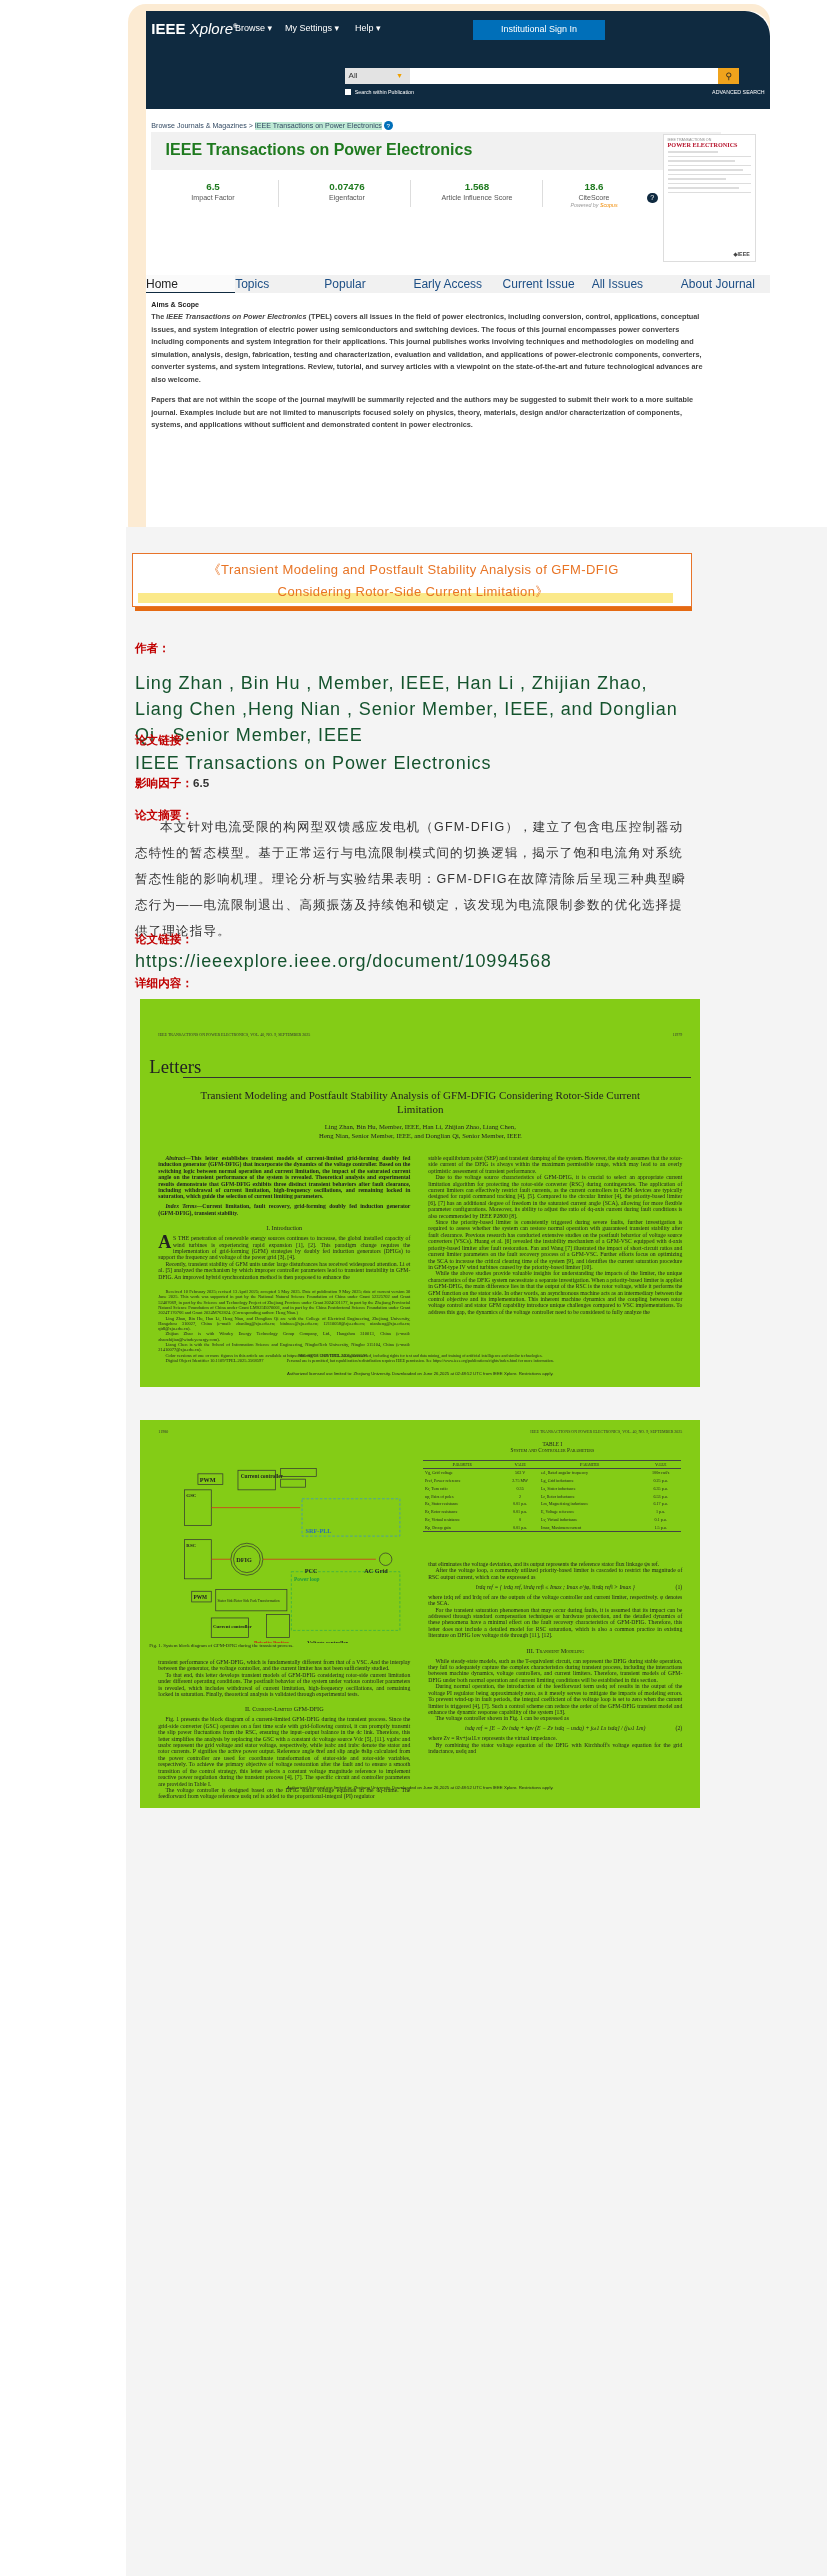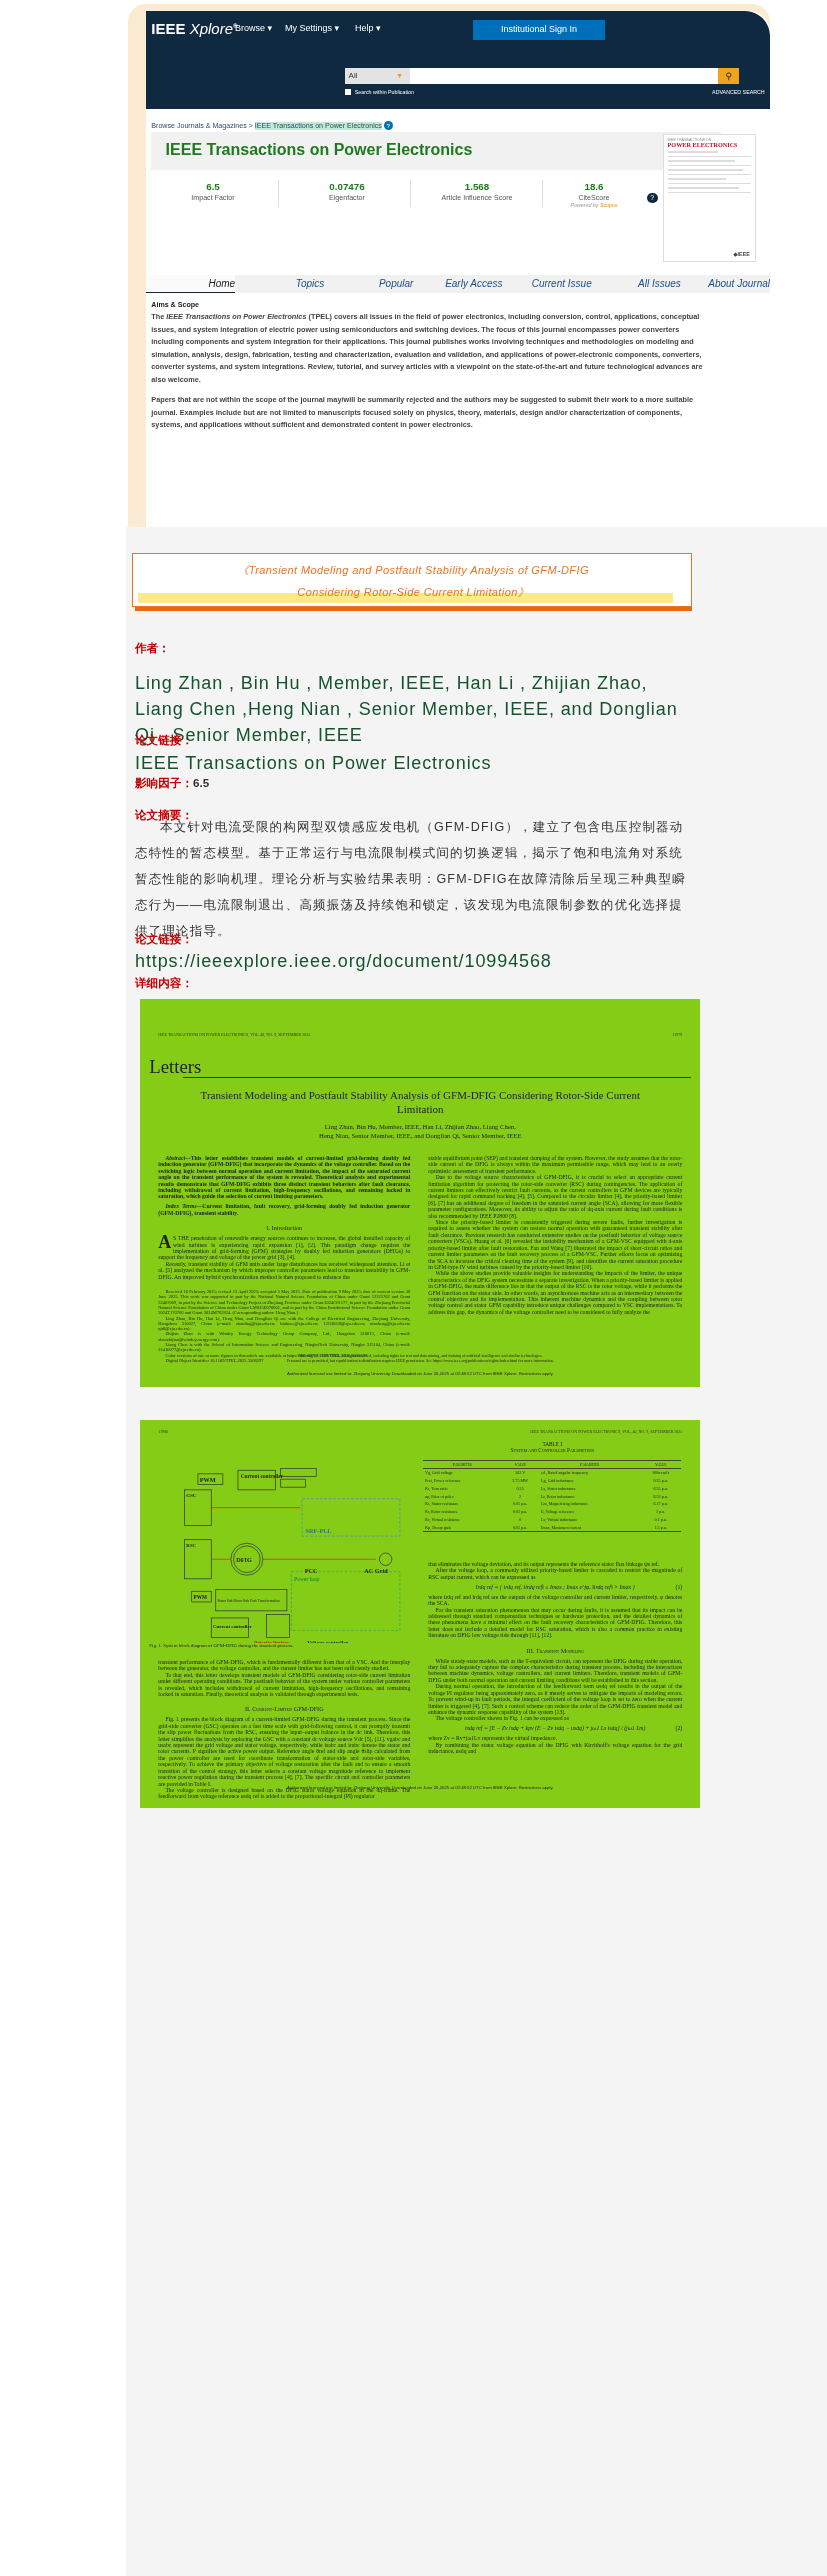--- a/index.html
+++ b/index.html
@@ -33,33 +33,33 @@
   .metric .pw { font-size: 5.3px; color: #999; font-style: italic; }
   .metric .pw b { color: #f08a00; font-weight: normal; }
   .msep { position: absolute; top: 9px; width: 0.9px; height: 27px; background: #ddd; }
   .qhelp { position: absolute; left: 501px; top: 182px; width: 10.7px; height: 10.7px; border-radius: 50%; background: #0f2a40; color: #fff; font-size: 7.1px; text-align: center; line-height: 10.7px; }
   .cover { position: absolute; left: 517px; top: 123px; width: 93px; height: 128px; border: 0.9px solid #ddd; background: #fff; padding: 3.6px; }
   .cover .t1 { font-size: 3.6px; color: #888; }
   .cover .t2 { font-family: "Liberation Serif", serif; font-size: 6.2px; font-weight: bold; color: #b5112a; line-height: 6.2px; }
   .cover .ln { height: 1.8px; background: #ddd; margin: 2.7px 0; }
   .cover .ieee { position: absolute; right: 5.3px; bottom: 3.6px; font-size: 5.3px; color: #444; font-weight: bold; }
   .tabs { position: absolute; left: 0; top: 264px; width: 624px; height: 18px; background: #f1f1f1; display: flex; }
-  .tab { flex: 1; font-size: 10px; text-align: right; line-height: 18px; color: #1c4e85; font-style: italic; }
+  .tab { flex: 1; font-size: 12px; text-align: left; line-height: 18px; color: #1c4e85; }
   .tab.active { color: #222; border-bottom: 1.8px solid #0f2a40; background: #fafafa; }
   .aims { position: absolute; left: 5.3px; top: 288px; width: 561px; font-size: 7.3px; line-height: 12.5px; color: #444; }
   .aims h4 { font-size: 7.1px; font-weight: bold; color: #222; }
   .aims p { margin-bottom: 8px; font-weight: bold; }
 
   .tabs-deco { position: absolute; top: 535px; width: 12.5px; height: 16px; background: #ffc85a; }
 
   .content { position: absolute; left: 126px; top: 527px; width: 702px; height: 2049px; background: #f4f4f4; }
   .title-box { position: absolute; left: 6.2px; top: 26px; width: 560px; height: 54px; border: 0.9px solid #e8742a; background: #fff; }
   .title-shadow { position: absolute; left: 9px; top: 78px; width: 557px; height: 6.2px; background: #e56a12; }
   .title-hl { position: absolute; left: 11.6px; top: 65px; width: 535px; height: 9.8px; background: #fbe98a; }
-  .title-text { position: absolute; left: 0; top: 5.3px; width: 560px; text-align: center; font-size: 11px; letter-spacing: 0.4px; line-height: 22px; color: #e87425; font-style: italic; }
+  .title-text { position: absolute; left: 0; top: 5.3px; width: 560px; text-align: center; font-size: 13px; letter-spacing: 0.4px; line-height: 22px; color: #e87425; }
 
   .label { position: absolute; left: 9px; font-size: 11.6px; font-weight: bold; color: #c00000; }
   .val { position: absolute; left: 9px; font-size: 18px; letter-spacing: 0.9px; color: #14532d; line-height: 26px; width: 560px; }
   .abs { position: absolute; left: 9px; top: 294px; width: 561px; font-size: 12.5px; letter-spacing: 1.2px; color: #333; line-height: 26px; text-indent: 25px; }
 
   .paper { position: absolute; left: 14.3px; width: 560px; background: #84cc16; font-family: "Liberation Serif", serif; color: #222; }
   .p1 { top: 455px; height: 388px; }
   .p2 { top: 891px; height: 378px; }
   .runhead { position: absolute; top: 33px; font-size: 4px; color: #333; }
   .letters { position: absolute; left: 9px; top: 57px; font-size: 18.7px; color: #222; }

